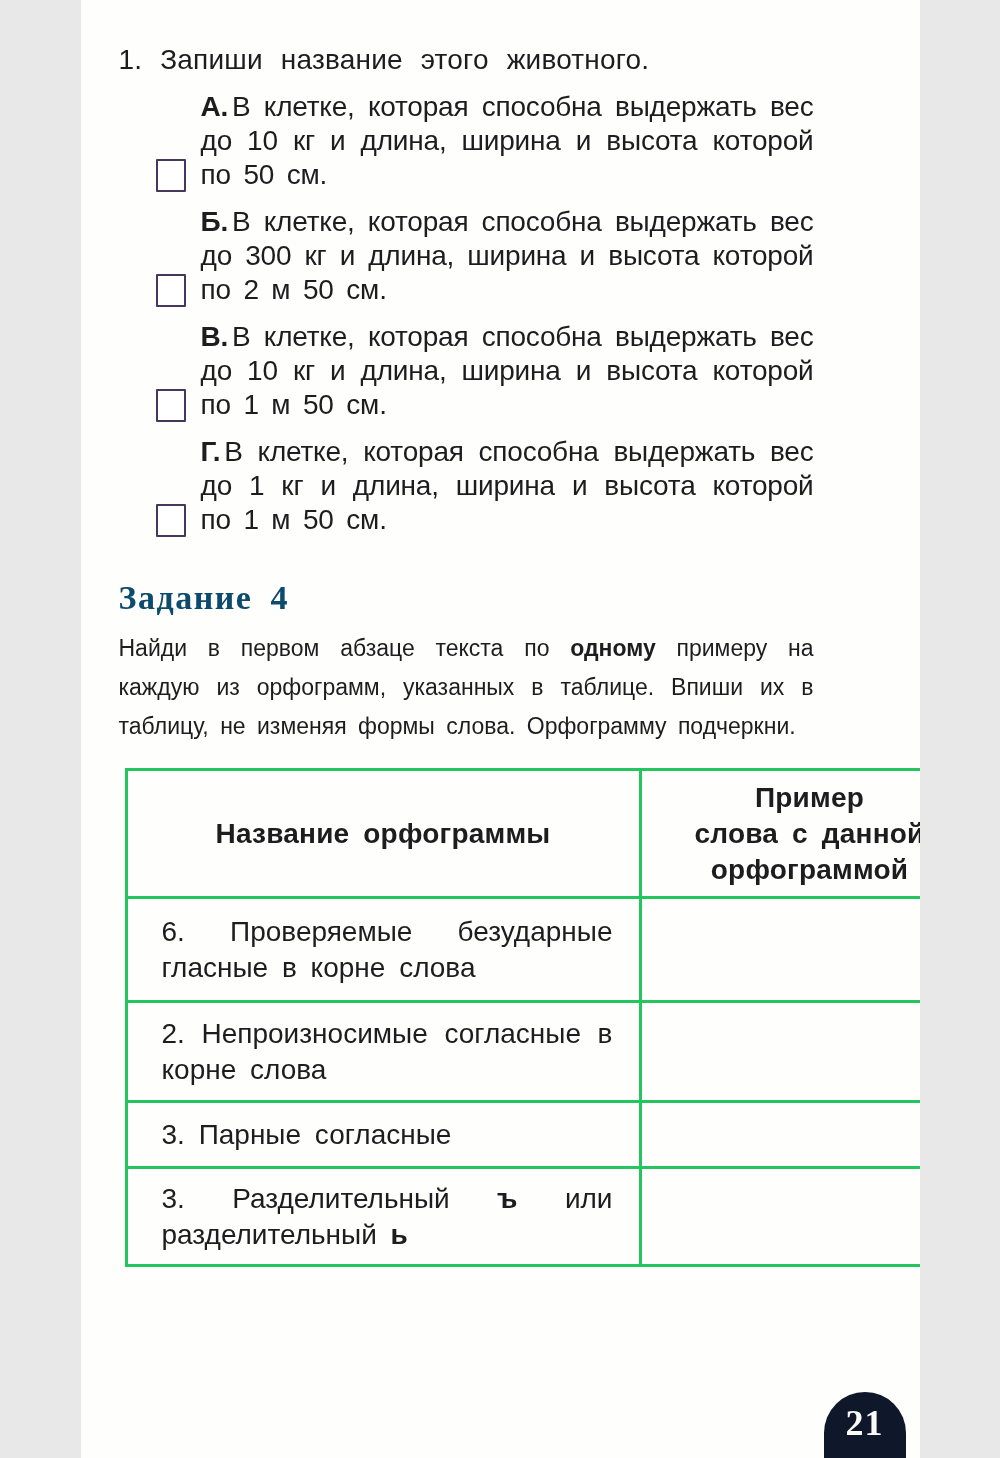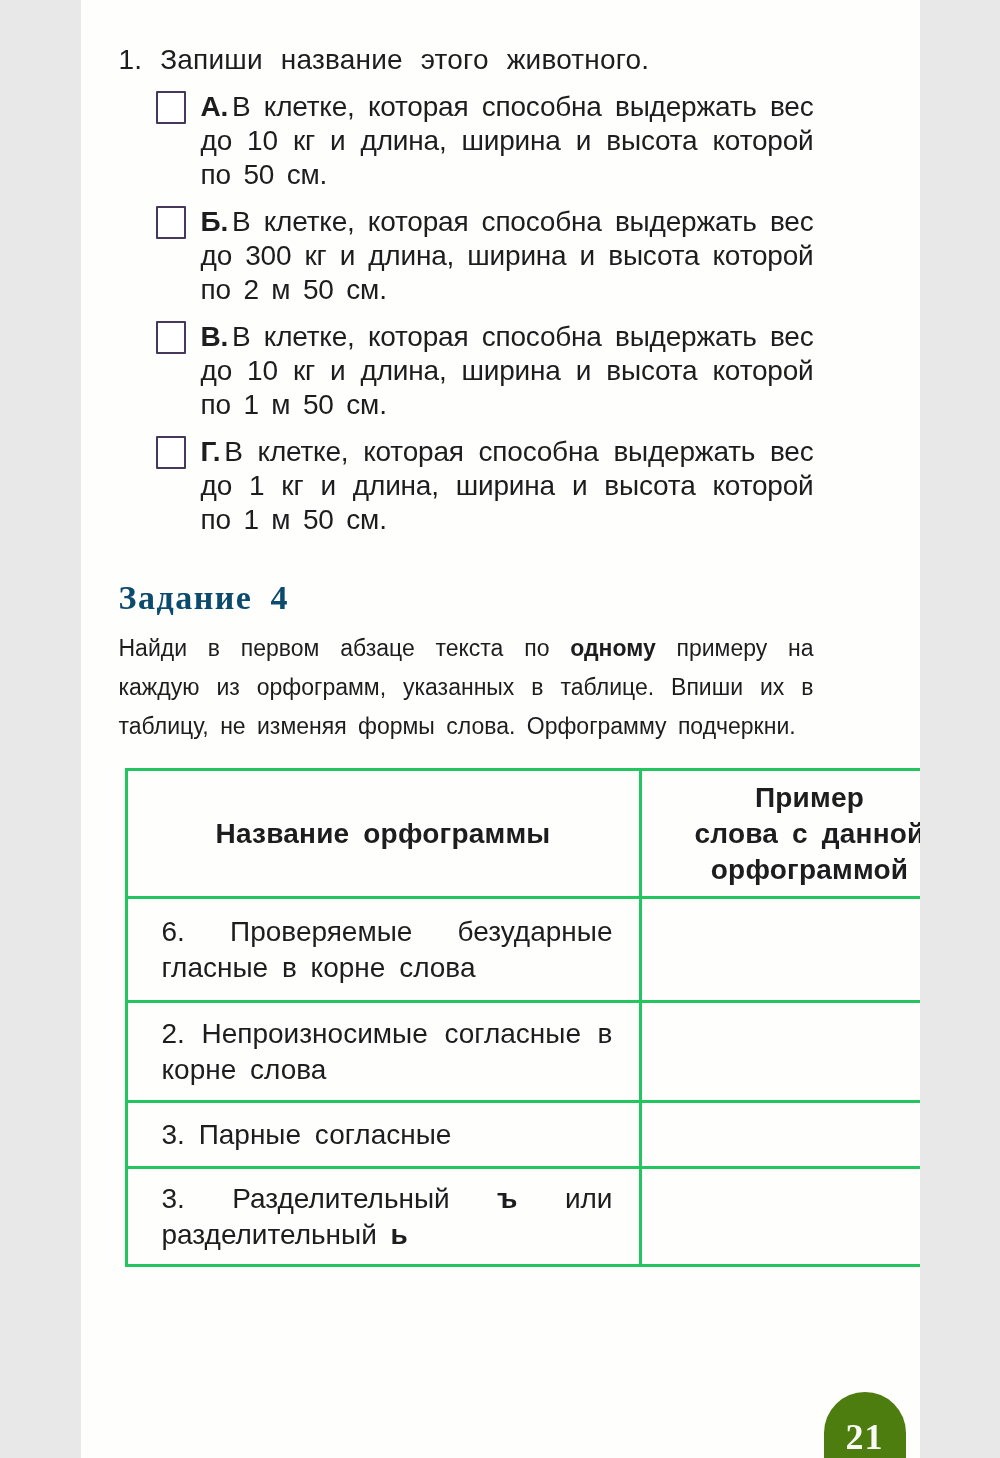--- a/index.html
+++ b/index.html
@@ -67,21 +67,21 @@
     font-size: 36px;
     font-weight: bold;
     color: #181226;
     line-height: 1;
   }
 
   
   .options { margin-top: 14px; }
   .option {
     display: flex;
-    align-items: flex-start;
+    align-items: flex-end;
     margin-bottom: 13px;
     margin-top: 9px;
   }
   .option-box {
     flex: 0 0 30px;
     width: 30px;
     height: 33px;
     border: 2px solid #46375c;
     border-radius: 1px;
     margin-left: 37px;
@@ -153,24 +153,24 @@
   .row-3 td { height: 66px; }
   .row-4 td { height: 98px; }
 
   
   .page-badge {
     position: absolute;
     right: 14px;
     bottom: 0;
     width: 82px;
     height: 66px;
-    background: #4d7c0f;
+    background: #0f172a;
     border-radius: 41px 41px 0 0;
     display: flex;
-    align-items: flex-end;
+    align-items: flex-start;
     justify-content: center;
   }
   .page-badge .num {
     font-family: "Liberation Serif", serif;
     font-weight: bold;
     font-size: 36px;
     color: #fafaf6;
     margin-top: 10px;
     letter-spacing: 1px;
   }

